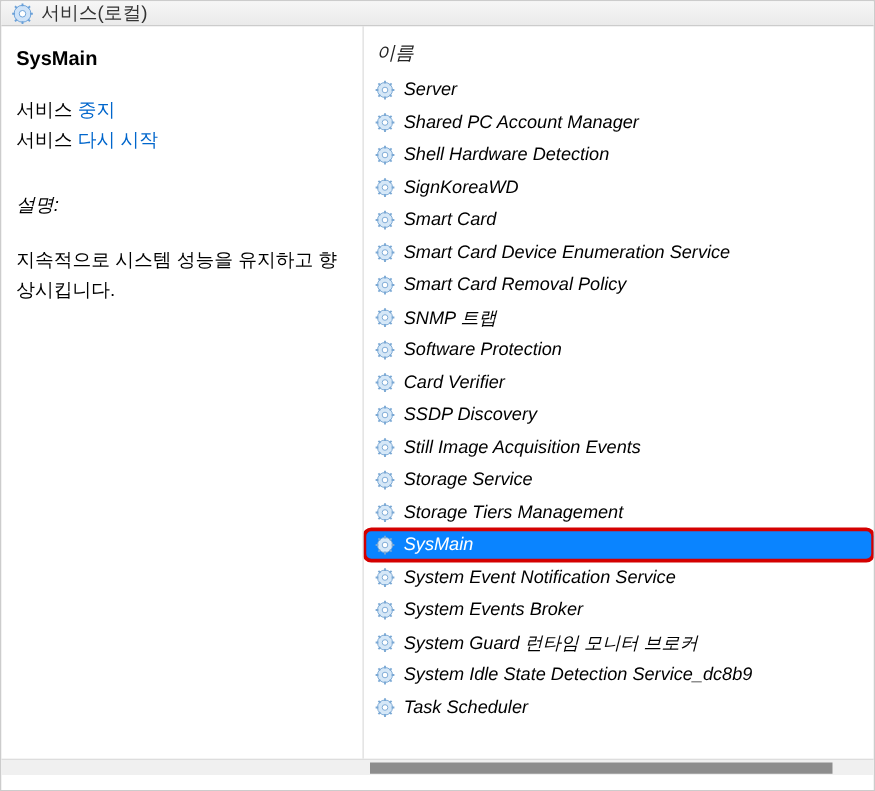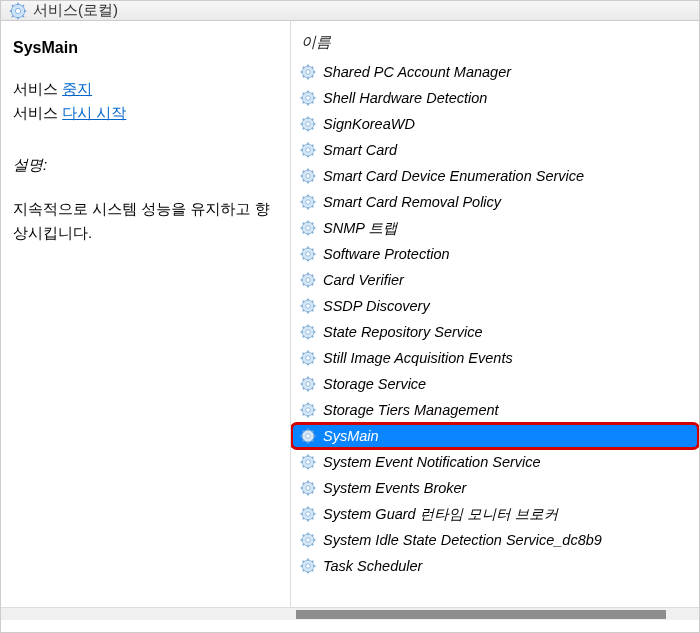--- a/index.html
+++ b/index.html
@@ -28,21 +28,21 @@
   }
   .left {
     width: 290px;
     padding: 14px 12px;
     border-right: 1px solid #ddd;
     font-size: 15px;
     line-height: 1.6;
   }
   .left .svc-name { font-weight: bold; font-size: 16px; margin-bottom: 16px; }
   .left .links { margin-bottom: 28px; }
-  .left a { color: #0066cc; text-decoration: underline; cursor: pointer; }
+  .left a { color: #0066cc; cursor: pointer; }
   .left .desc-label { margin-bottom: 20px; font-style: italic; }
   .right {
     flex: 1;
     display: flex;
     flex-direction: column;
     position: relative;
     font-style: italic;
   }
   .col-header {
     padding: 12px 10px 6px 10px;
@@ -150,20 +150,39 @@
                 <line x1="12" y1="19" x2="12" y2="22"></line>
                 <line x1="2" y1="12" x2="5" y2="12"></line>
                 <line x1="19" y1="12" x2="22" y2="12"></line>
                 <line x1="5" y1="5" x2="7" y2="7"></line>
                 <line x1="17" y1="17" x2="19" y2="19"></line>
                 <line x1="5" y1="19" x2="7" y2="17"></line>
                 <line x1="17" y1="7" x2="19" y2="5"></line>
               </g>
             </svg>
           </span>
+          <span class="label">Server</span>
+        </div>
+        <div class="row">
+          <span class="svc-icon">
+            <svg class="gear" viewBox="0 0 24 24">
+              <circle cx="12" cy="12" r="8" fill="#d5e7f7" stroke="#7aa8d4" stroke-width="1"></circle>
+              <circle cx="12" cy="12" r="3" fill="#fff" stroke="#7aa8d4"></circle>
+              <g stroke="#7aa8d4" stroke-width="2">
+                <line x1="12" y1="2" x2="12" y2="5"></line>
+                <line x1="12" y1="19" x2="12" y2="22"></line>
+                <line x1="2" y1="12" x2="5" y2="12"></line>
+                <line x1="19" y1="12" x2="22" y2="12"></line>
+                <line x1="5" y1="5" x2="7" y2="7"></line>
+                <line x1="17" y1="17" x2="19" y2="19"></line>
+                <line x1="5" y1="19" x2="7" y2="17"></line>
+                <line x1="17" y1="7" x2="19" y2="5"></line>
+              </g>
+            </svg>
+          </span>
           <span class="label">Shared PC Account Manager</span>
         </div>
         <div class="row">
           <span class="svc-icon">
             <svg class="gear" viewBox="0 0 24 24">
               <circle cx="12" cy="12" r="8" fill="#d5e7f7" stroke="#7aa8d4" stroke-width="1"></circle>
               <circle cx="12" cy="12" r="3" fill="#fff" stroke="#7aa8d4"></circle>
               <g stroke="#7aa8d4" stroke-width="2">
                 <line x1="12" y1="2" x2="12" y2="5"></line>
                 <line x1="12" y1="19" x2="12" y2="22"></line>
@@ -322,39 +341,20 @@
                 <line x1="2" y1="12" x2="5" y2="12"></line>
                 <line x1="19" y1="12" x2="22" y2="12"></line>
                 <line x1="5" y1="5" x2="7" y2="7"></line>
                 <line x1="17" y1="17" x2="19" y2="19"></line>
                 <line x1="5" y1="19" x2="7" y2="17"></line>
                 <line x1="17" y1="7" x2="19" y2="5"></line>
               </g>
             </svg>
           </span>
           <span class="label">SSDP Discovery</span>
-        </div>
-        <div class="row">
-          <span class="svc-icon">
-            <svg class="gear" viewBox="0 0 24 24">
-              <circle cx="12" cy="12" r="8" fill="#d5e7f7" stroke="#7aa8d4" stroke-width="1"></circle>
-              <circle cx="12" cy="12" r="3" fill="#fff" stroke="#7aa8d4"></circle>
-              <g stroke="#7aa8d4" stroke-width="2">
-                <line x1="12" y1="2" x2="12" y2="5"></line>
-                <line x1="12" y1="19" x2="12" y2="22"></line>
-                <line x1="2" y1="12" x2="5" y2="12"></line>
-                <line x1="19" y1="12" x2="22" y2="12"></line>
-                <line x1="5" y1="5" x2="7" y2="7"></line>
-                <line x1="17" y1="17" x2="19" y2="19"></line>
-                <line x1="5" y1="19" x2="7" y2="17"></line>
-                <line x1="17" y1="7" x2="19" y2="5"></line>
-              </g>
-            </svg>
-          </span>
-          <span class="label">State Repository Service</span>
         </div>
         <div class="row">
           <span class="svc-icon">
             <svg class="gear" viewBox="0 0 24 24">
               <circle cx="12" cy="12" r="8" fill="#d5e7f7" stroke="#7aa8d4" stroke-width="1"></circle>
               <circle cx="12" cy="12" r="3" fill="#fff" stroke="#7aa8d4"></circle>
               <g stroke="#7aa8d4" stroke-width="2">
                 <line x1="12" y1="2" x2="12" y2="5"></line>
                 <line x1="12" y1="19" x2="12" y2="22"></line>
                 <line x1="2" y1="12" x2="5" y2="12"></line>

